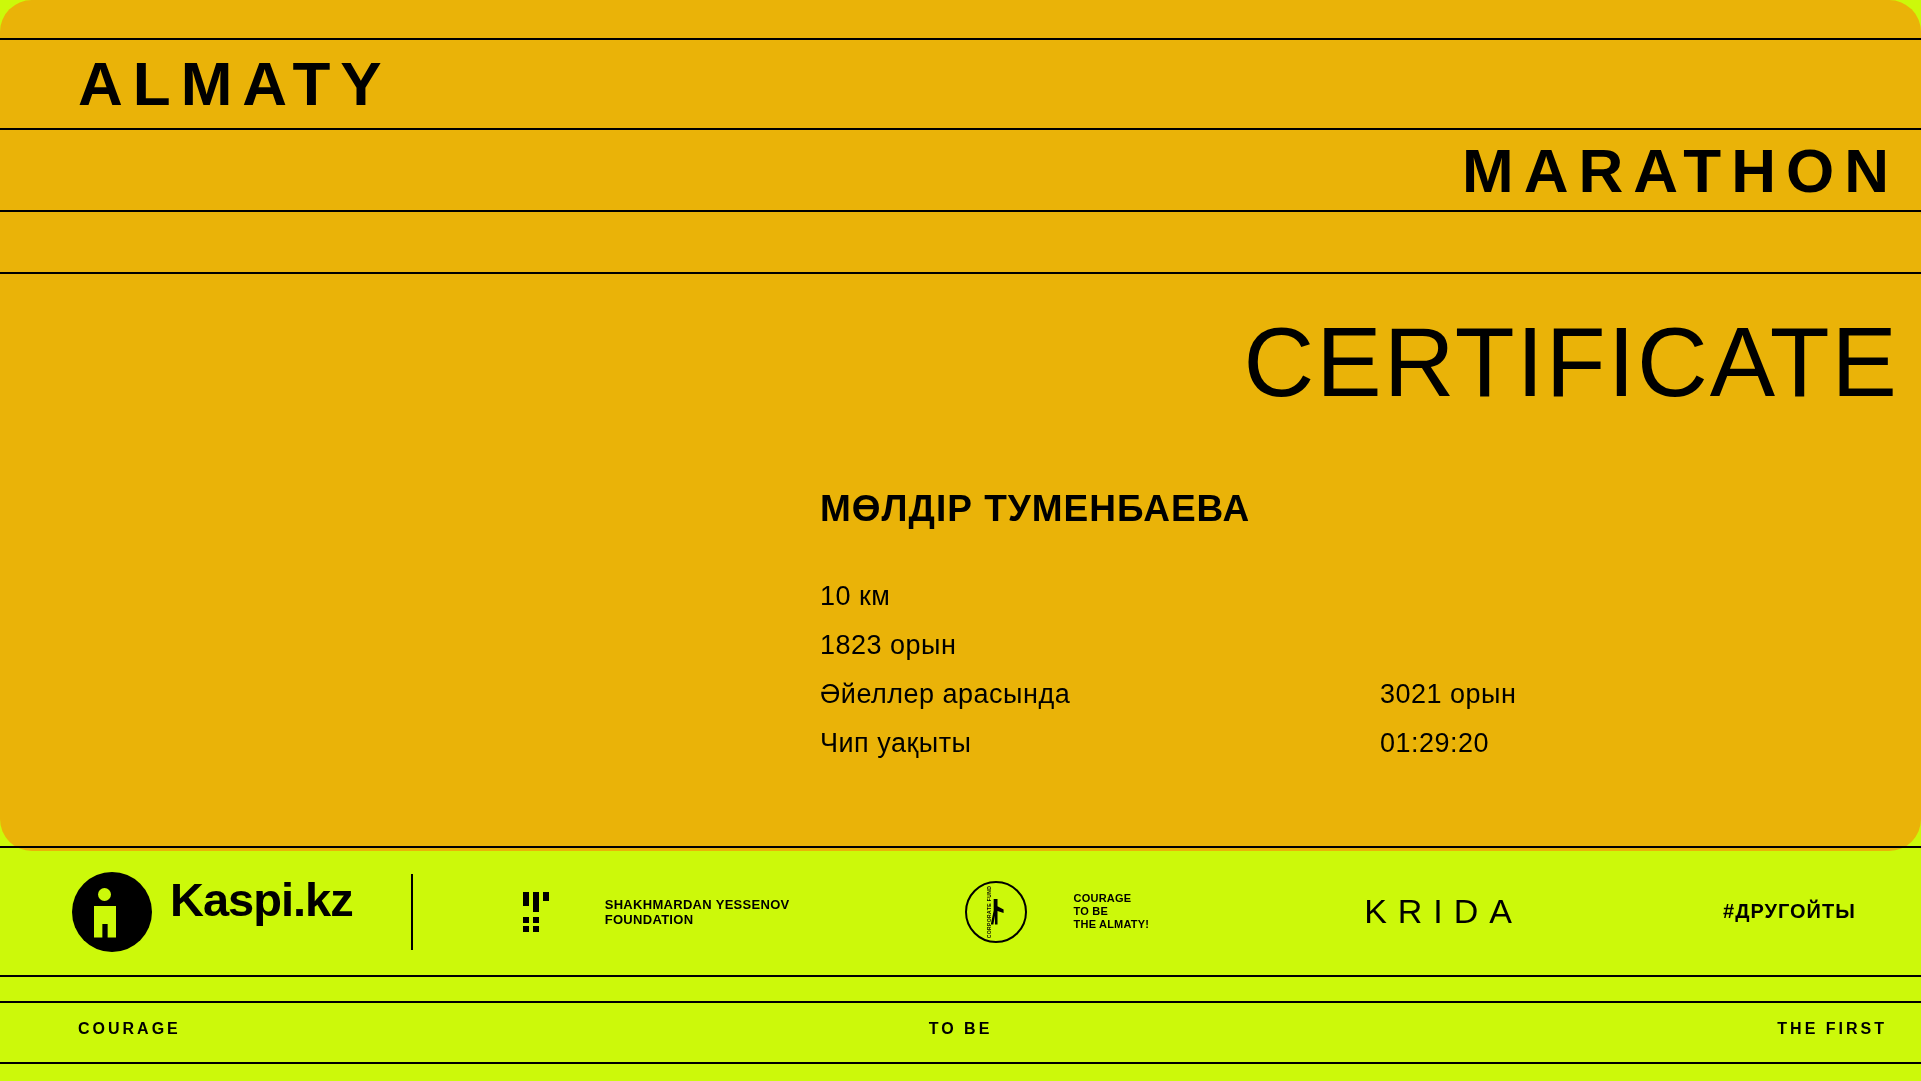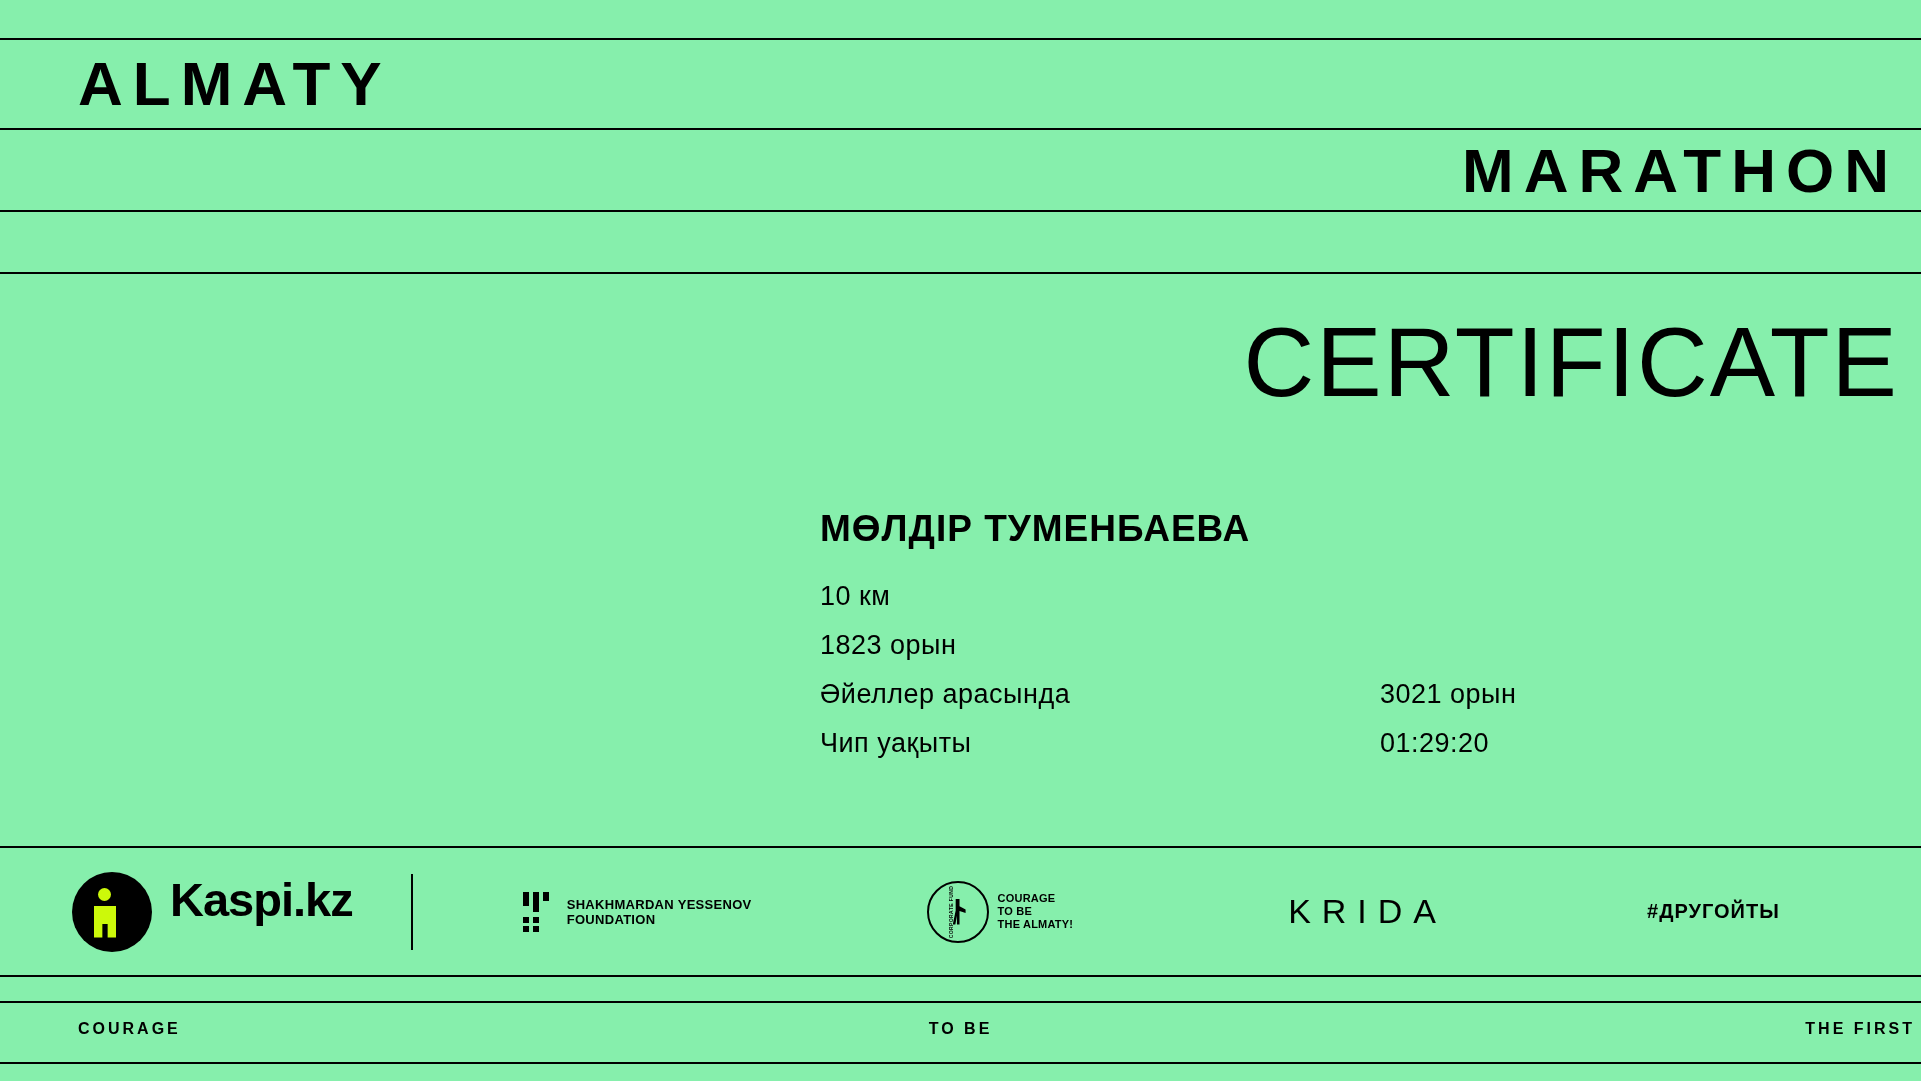--- a/index.html
+++ b/index.html
@@ -7,22 +7,23 @@
     width: 1921px;
     height: 1081px;
     background: #ccf90a;
     font-family: "Liberation Sans", sans-serif;
     color: #000;
     overflow: hidden;
   }
   .cert {
     position: relative;
     width: 1921px;
-    height: 1081px;
-    background: #86efac;
+    height: 851px;
+    background: #eab308;
+    border-radius: 32px;
   }
 
   
   .rule {
     position: absolute;
     left: 0;
     width: 1921px;
     height: 2px;
     background: #000;
   }
@@ -75,21 +76,21 @@
     font-weight: 400;
     letter-spacing: 2px;
     line-height: 104px;
     text-align: right;
   }
 
   
   .athlete {
     position: absolute;
     left: 820px;
-    top: 507px;
+    top: 487px;
     font-size: 37px;
     font-weight: 700;
     letter-spacing: 1px;
     line-height: 44px;
   }
 
   
   .results {
     position: absolute;
     left: 820px;
@@ -164,20 +165,21 @@
   .divider-v {
     width: 2px;
     height: 76px;
     background: #000;
     margin-left: 58px;
   }
 
   .sponsor {
     display: flex;
     align-items: center;
+    gap: 38px;
   }
   .yessenov { margin-left: 110px; }
   .yessenov .bars {
     width: 34px;
     height: 40px;
     position: relative;
     flex: none;
   }
   .yessenov .bars i {
     position: absolute;
@@ -249,21 +251,21 @@
     top: 1020px;
     width: 1921px;
     display: flex;
     align-items: center;
     font-size: 16px;
     font-weight: 700;
     letter-spacing: 3px;
   }
   .f-left { margin-left: 78px; }
   .f-mid { position: absolute; left: 50%; transform: translateX(-50%); }
-  .f-right { position: absolute; right: 6px; }
+  .f-right { position: absolute; right: 34px; }
 </style>
 </head>
 <body>
 
 <div class="cert">
 
   <div class="rule r1"></div>
   <div class="rule r2"></div>
   <div class="rule r3"></div>
   <div class="rule r4"></div>

